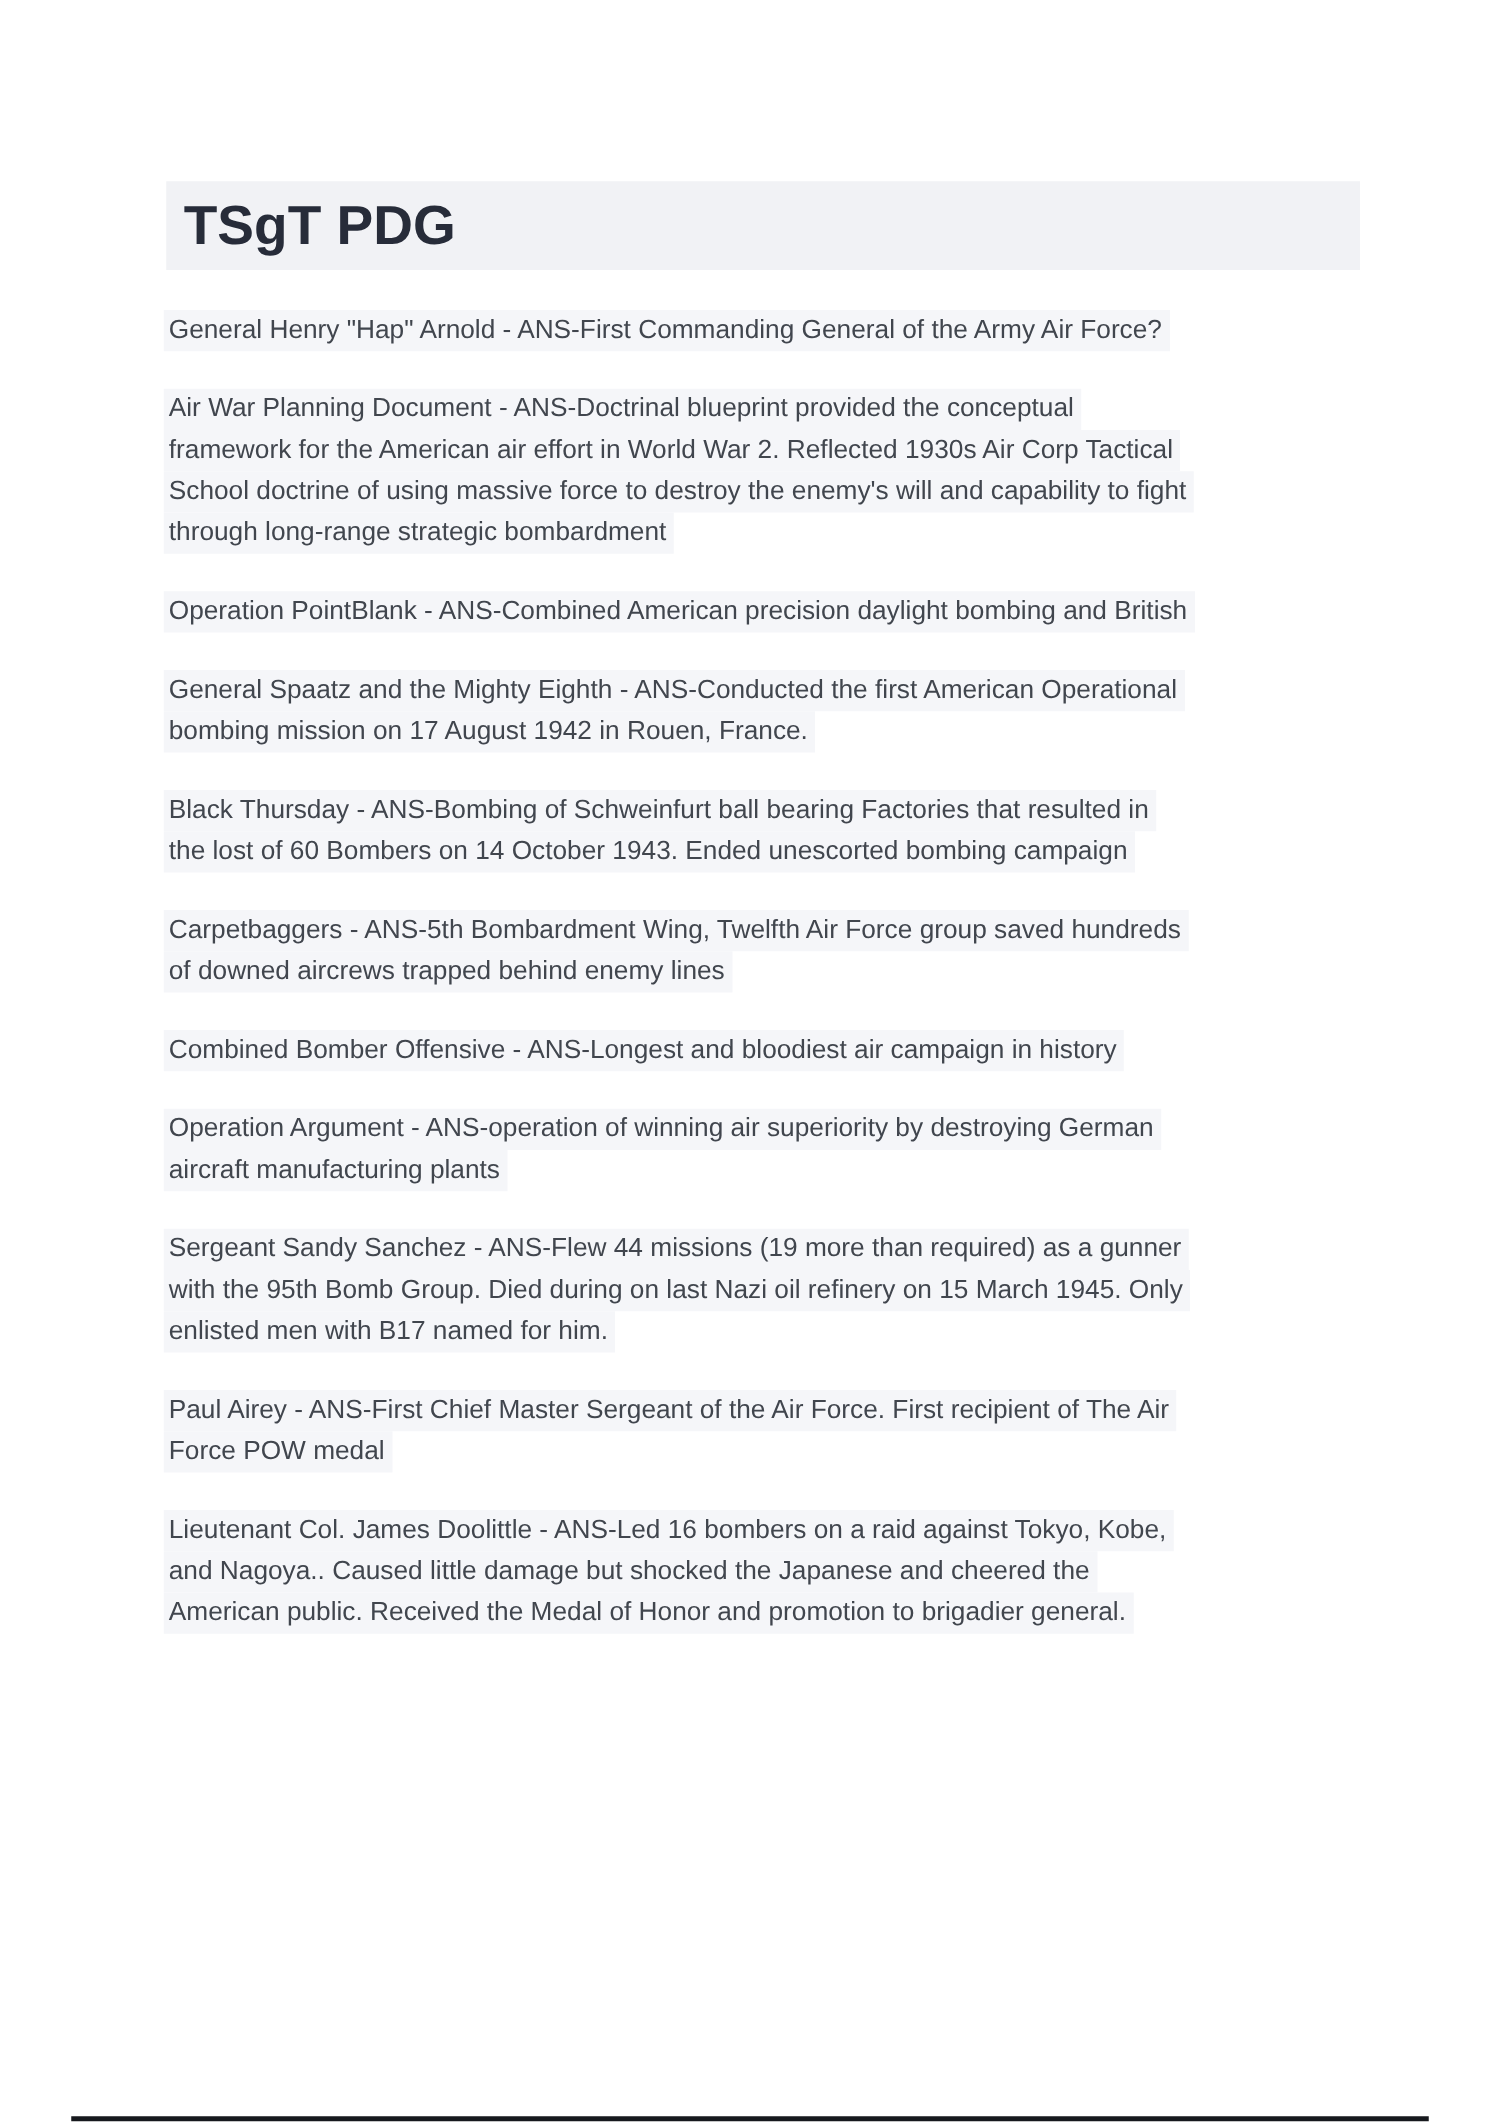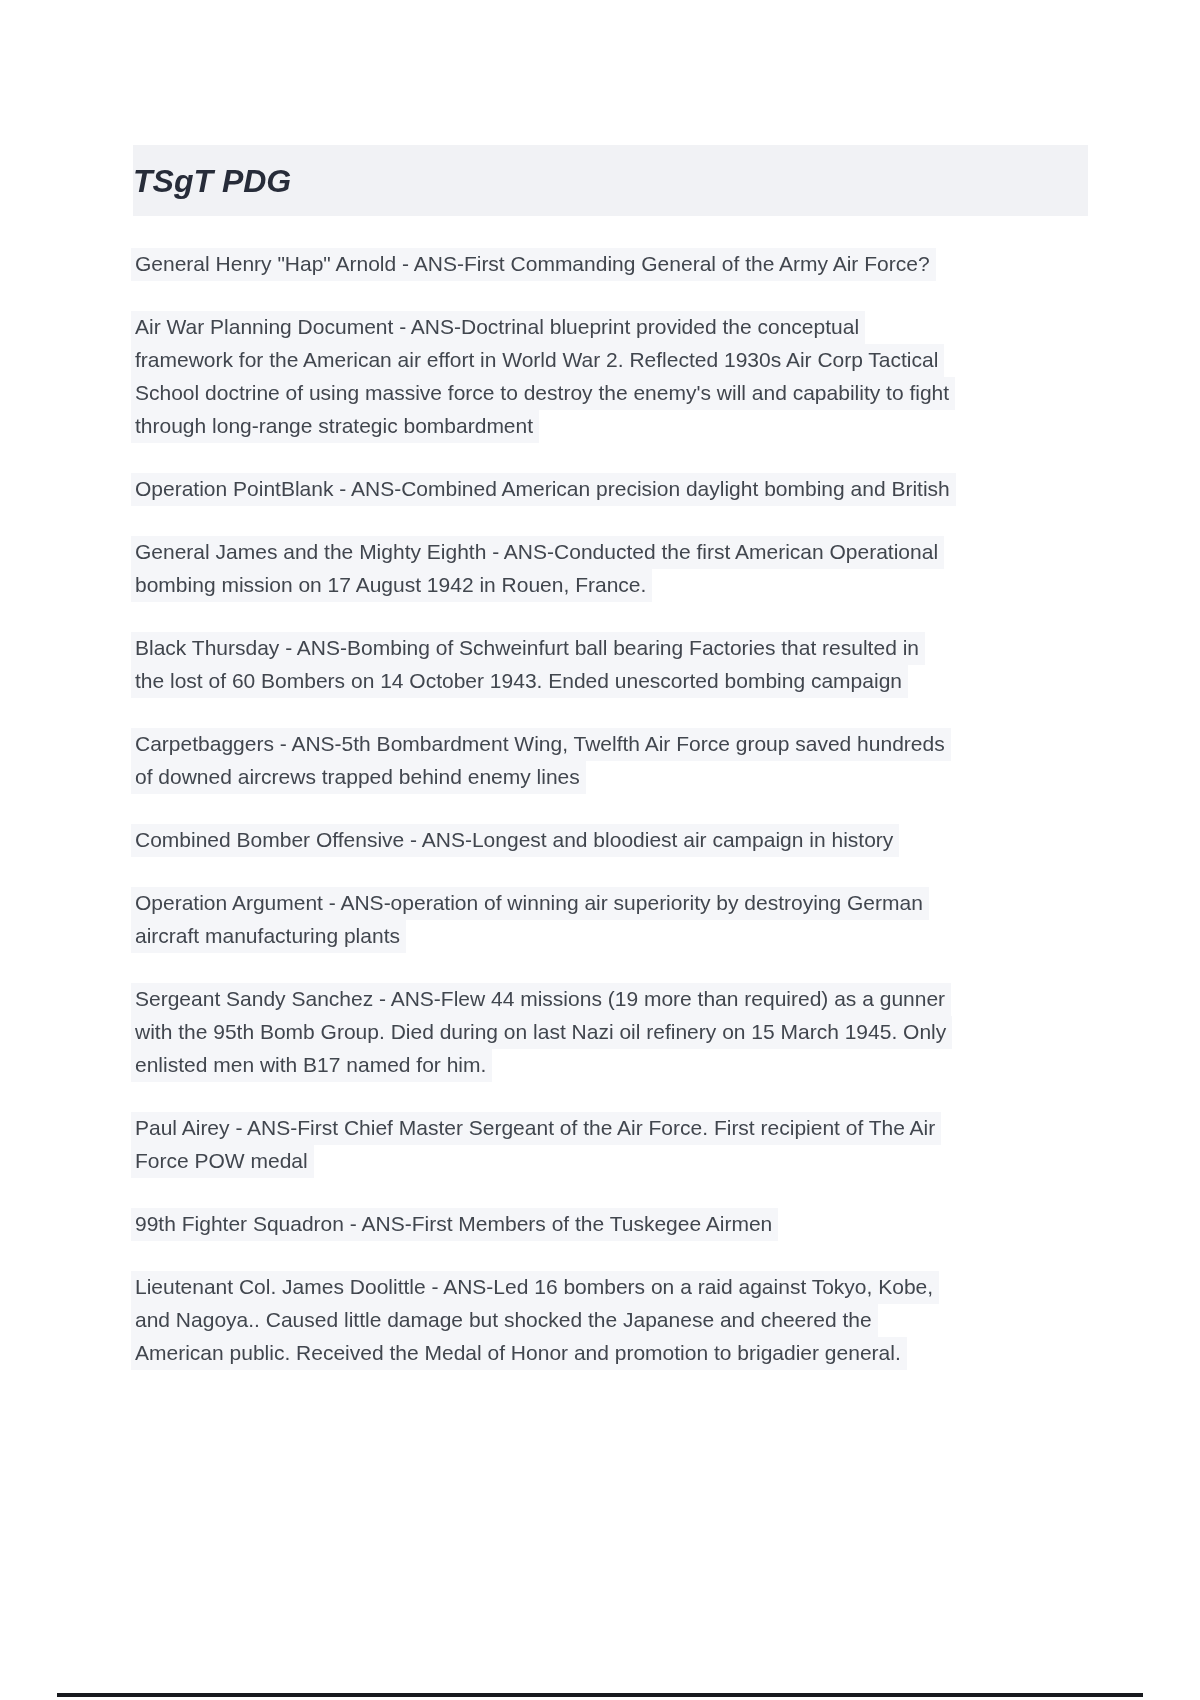--- a/index.html
+++ b/index.html
@@ -29,26 +29,25 @@
     left: 133px;
     top: 145px;
     width: 955px;
     height: 71px;
     background: var(--title-band);
     display: flex;
     align-items: center;
   }
   .title-band h1 {
     margin: 0;
-    padding-left: 0;
-    font-size: 32px;
+    padding-left: 14px;
+    font-size: 44px;
     line-height: 1;
     font-weight: bold;
     color: var(--title-text);
-    font-style: italic;
   }
   .content {
     position: absolute;
     left: 131px;
     top: 248px;
     width: 965px;
   }
   .paragraph { margin: 0 0 30px 0; }
   .line {
     height: 33px;
@@ -102,21 +101,21 @@
           <span>through long-range strategic bombardment</span>
         </div>
       </div>
       <div class="paragraph">
         <div class="line">
           <span>Operation PointBlank - ANS-Combined American precision daylight bombing and British</span>
         </div>
       </div>
       <div class="paragraph">
         <div class="line">
-          <span>General James and the Mighty Eighth - ANS-Conducted the first American Operational</span>
+          <span>General Spaatz and the Mighty Eighth - ANS-Conducted the first American Operational</span>
         </div>
         <div class="line">
           <span>bombing mission on 17 August 1942 in Rouen, France.</span>
         </div>
       </div>
       <div class="paragraph">
         <div class="line">
           <span>Black Thursday - ANS-Bombing of Schweinfurt ball bearing Factories that resulted in</span>
         </div>
         <div class="line">
@@ -158,25 +157,20 @@
       <div class="paragraph">
         <div class="line">
           <span>Paul Airey - ANS-First Chief Master Sergeant of the Air Force. First recipient of The Air</span>
         </div>
         <div class="line">
           <span>Force POW medal</span>
         </div>
       </div>
       <div class="paragraph">
         <div class="line">
-          <span>99th Fighter Squadron - ANS-First Members of the Tuskegee Airmen</span>
-        </div>
-      </div>
-      <div class="paragraph">
-        <div class="line">
           <span>Lieutenant Col. James Doolittle - ANS-Led 16 bombers on a raid against Tokyo, Kobe,</span>
         </div>
         <div class="line">
           <span>and Nagoya.. Caused little damage but shocked the Japanese and cheered the</span>
         </div>
         <div class="line">
           <span>American public. Received the Medal of Honor and promotion to brigadier general.</span>
         </div>
       </div>
     </div>

